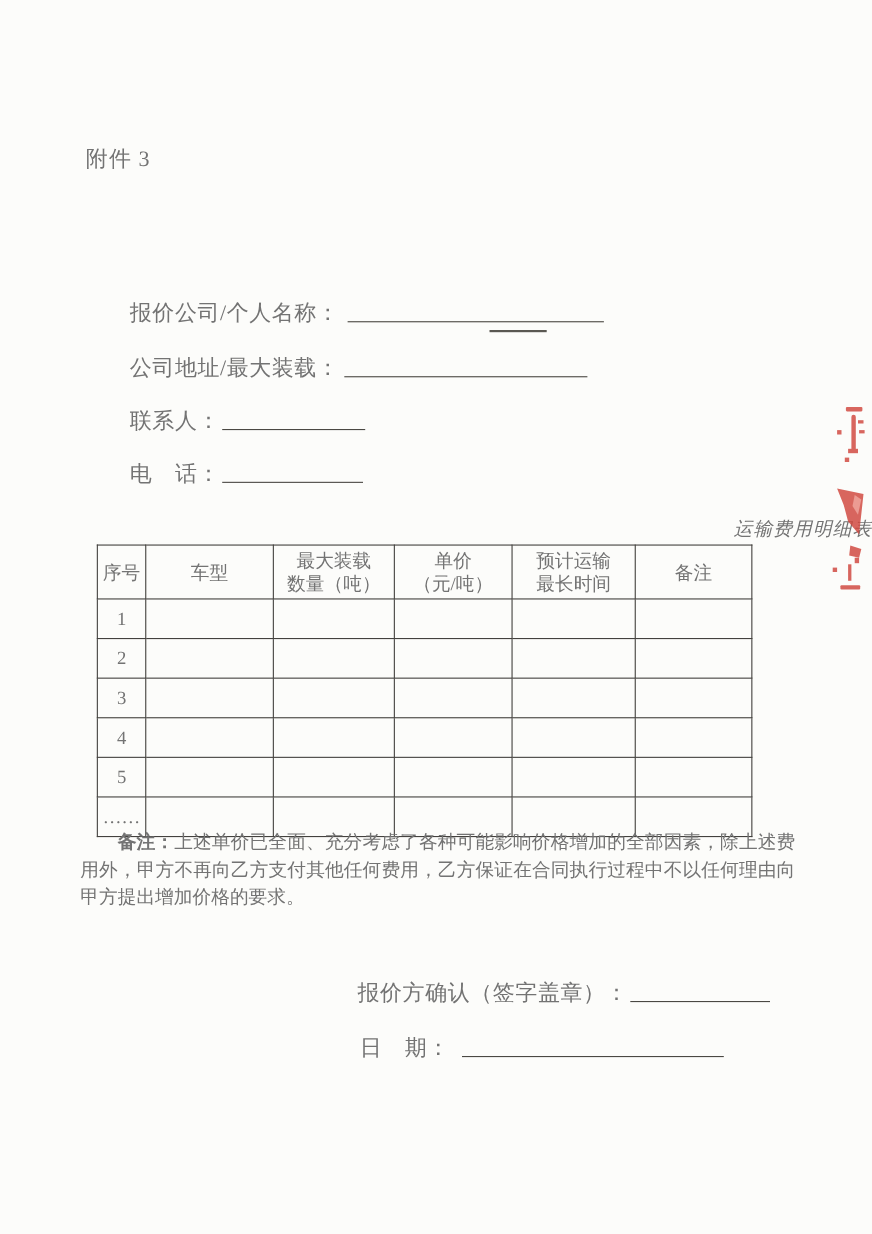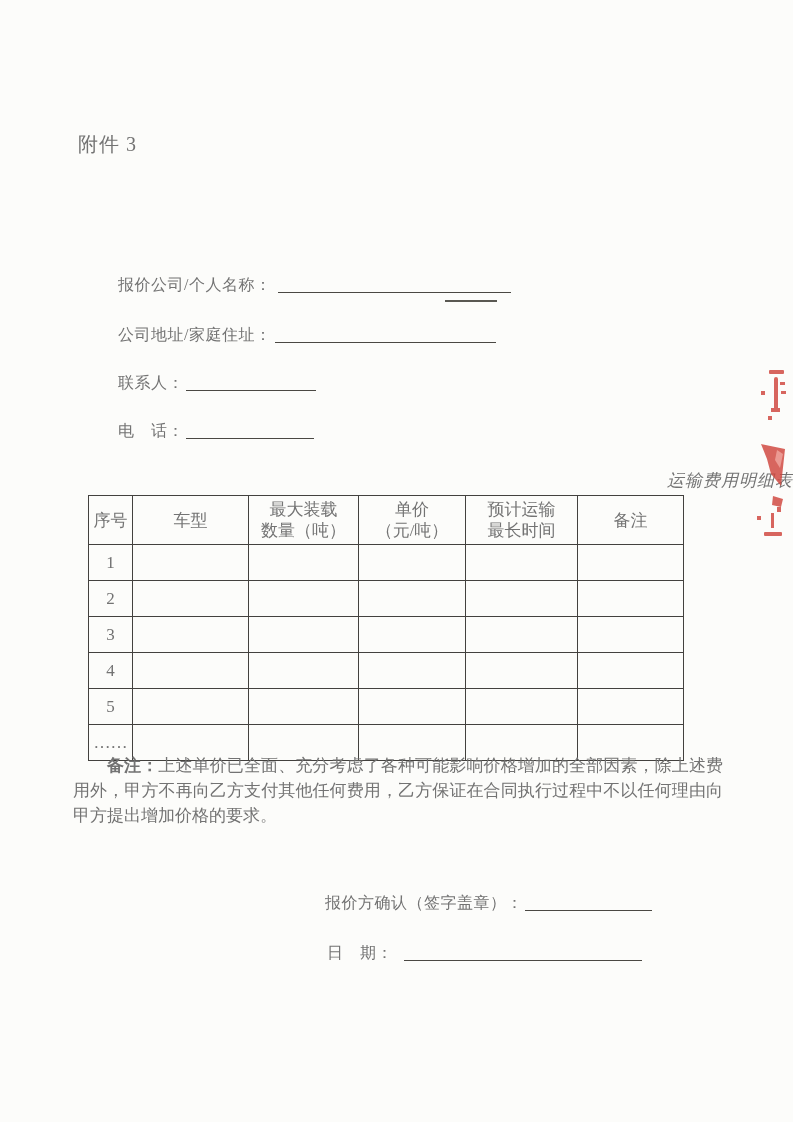--- a/index.html
+++ b/index.html
@@ -6,21 +6,21 @@
   .page{
     position:relative;width:793px;height:1122px;overflow:hidden;
     background:#fcfcfa;
     color:#737373;
     font-family:"Liberation Serif","DejaVu Serif",serif;
   }
   .attachment{position:absolute;left:78px;top:131px;font-size:20px;letter-spacing:1px;}
   .doc-title{position:absolute;left:0;right:0;top:189px;text-align:center;
     font-size:27px;font-weight:bold;letter-spacing:2px;}
   .field{position:absolute;display:flex;align-items:flex-end;white-space:nowrap;}
-  .field .flabel{font-size:16px;line-height:22px;letter-spacing:0.5px;}
+  .field .flabel{font-size:20px;line-height:22px;letter-spacing:0.5px;}
   .uline{display:inline-block;height:3px;border-bottom:1.6px solid #4a4843;margin-bottom:3px;}
   .artifact-dash{position:absolute;border-top:2px solid #5a5852;}
   .tcaption{position:absolute;left:0;right:0;top:469px;text-align:right;font-size:17px;letter-spacing:1px;font-style:italic;}
   table.quote{
     position:absolute;left:88px;top:495px;width:595px;
     border-collapse:collapse;table-layout:fixed;
   }
   table.quote th,table.quote td{
     border:1.6px solid #43413e;
     font-weight:normal;text-align:center;vertical-align:middle;
@@ -41,21 +41,21 @@
   <div class="attachment">附件 3</div>
 
 
   <div class="field" style="left:118px;top:274px;">
     <span class="flabel">报价公司/个人名称：</span>
     <span class="uline" style="width:233px;margin-left:7px;"></span>
   </div>
   <div class="artifact-dash" style="left:445px;top:300px;width:52px;"></div>
 
   <div class="field" style="left:118px;top:324px;">
-    <span class="flabel">公司地址/家庭住址：</span>
+    <span class="flabel">公司地址/最大装载：</span>
     <span class="uline" style="width:221px;margin-left:4px;"></span>
   </div>
 
   <div class="field" style="left:118px;top:372px;">
     <span class="flabel">联系人：</span>
     <span class="uline" style="width:130px;margin-left:2px;"></span>
   </div>
 
   <div class="field" style="left:118px;top:420px;">
     <span class="flabel">电　话：</span>

